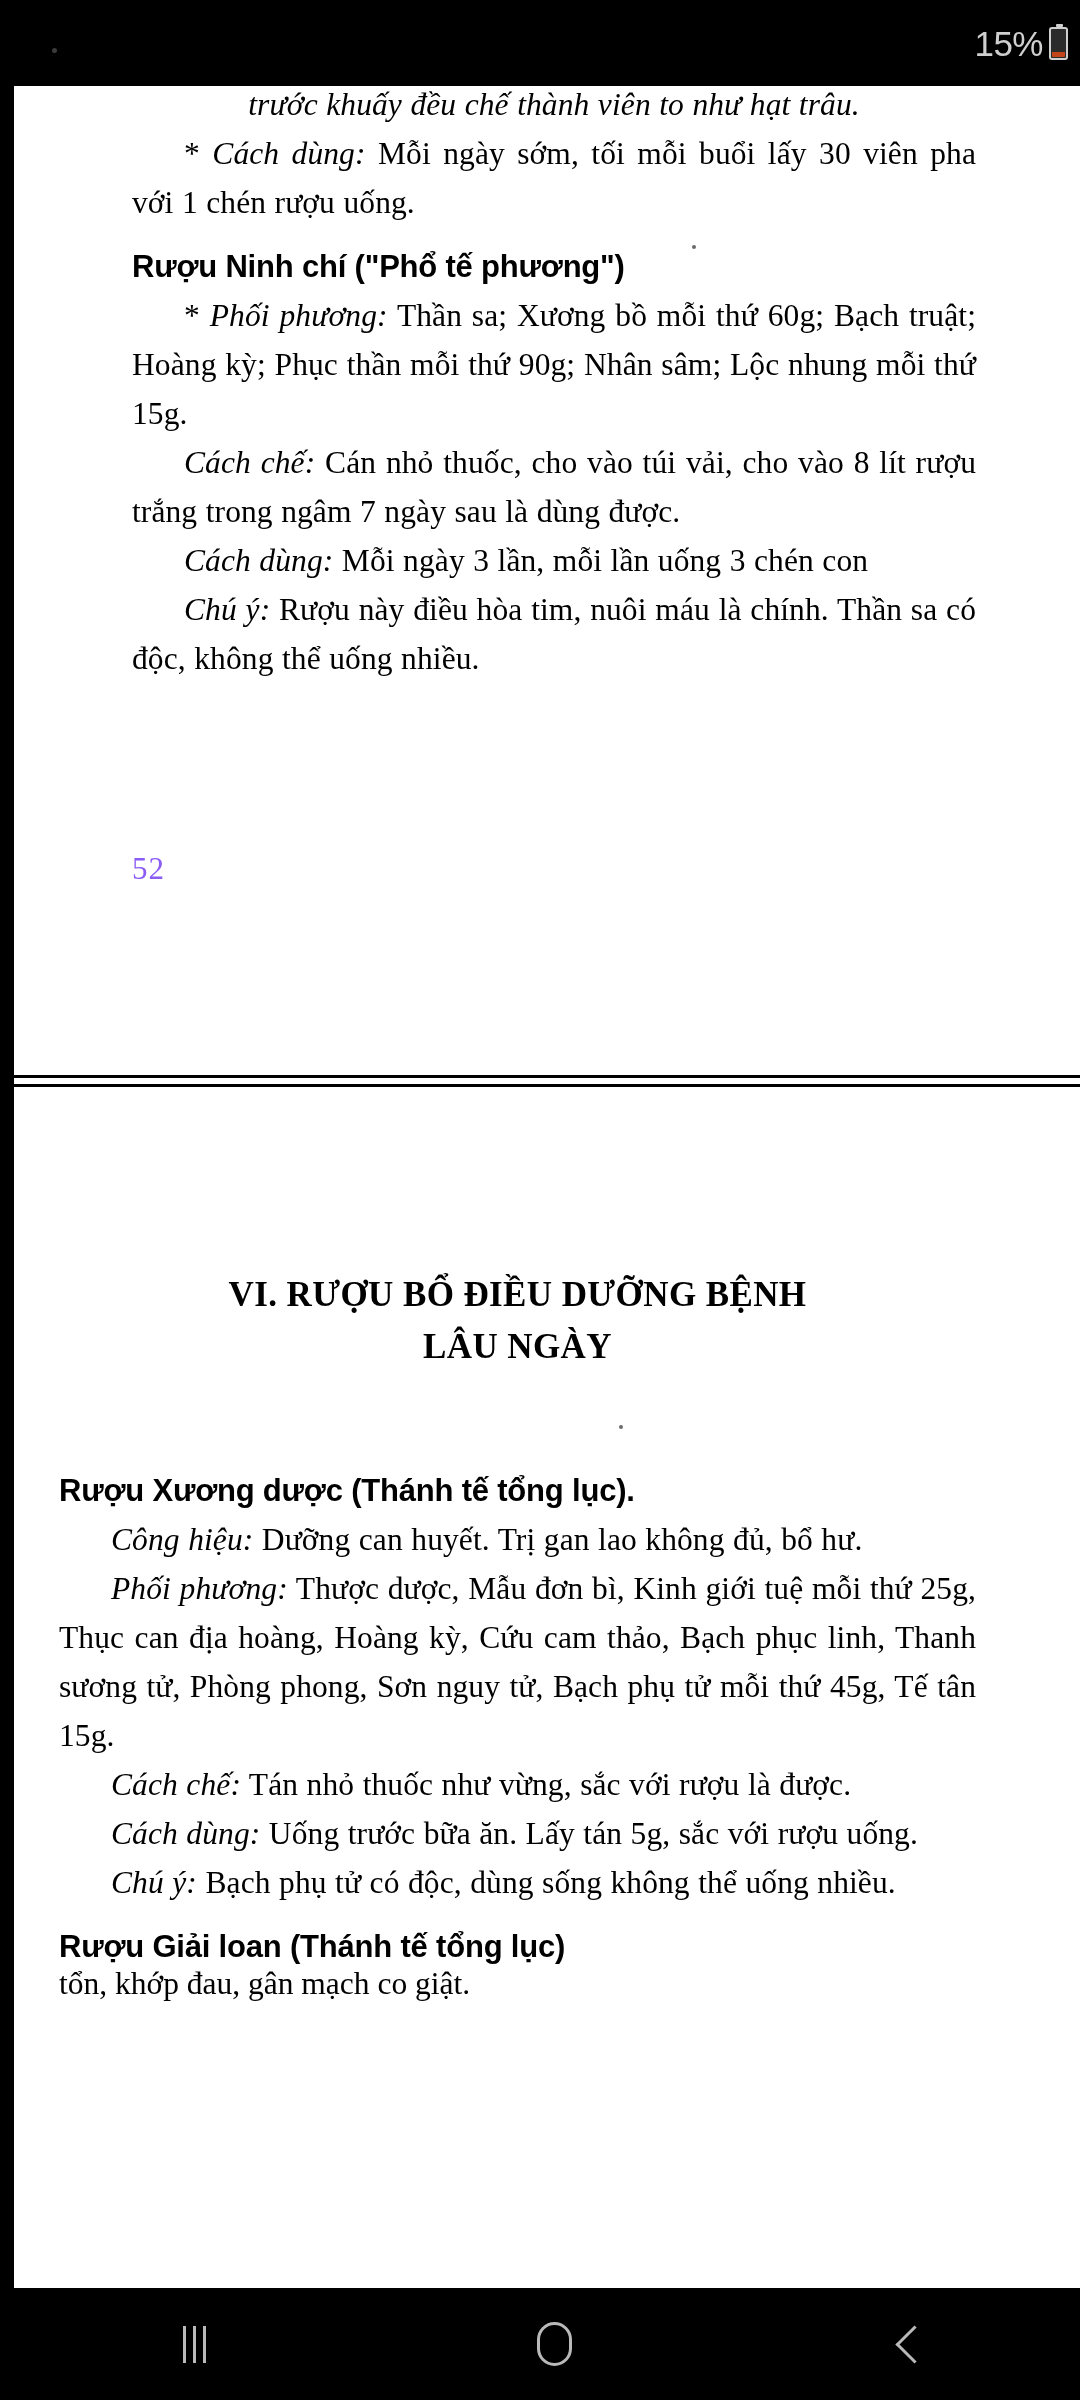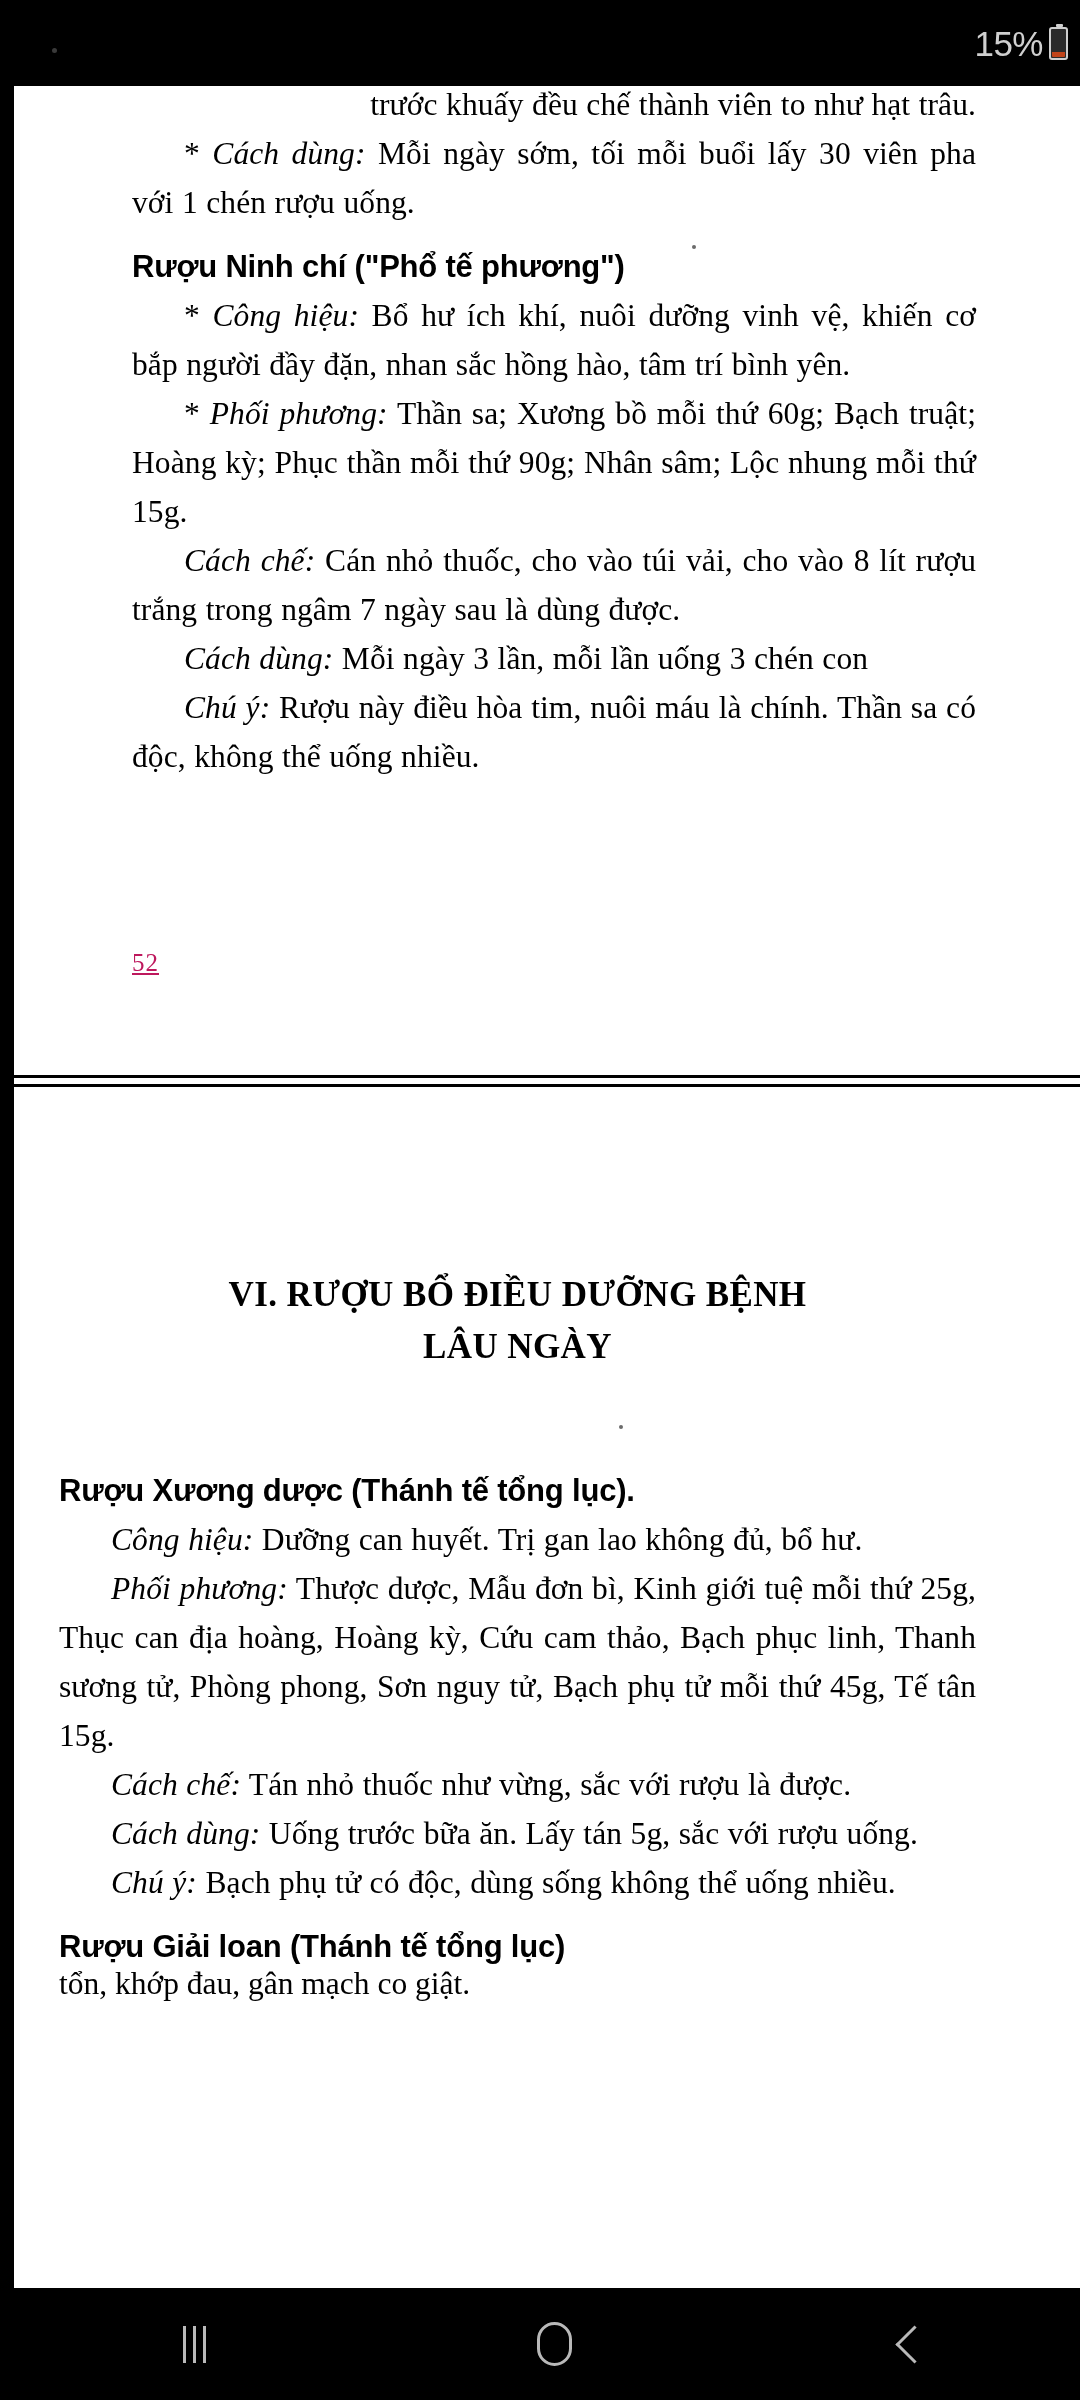--- a/index.html
+++ b/index.html
@@ -116,21 +116,22 @@
     font-size: 31.5px;
     line-height: 49px;
     text-align: justify;
     text-indent: 52px;
     letter-spacing: 0.1px;
     word-spacing: 0.5px;
   }
   p.first-clipped {
     text-indent: 0;
     margin-top: -6px;
-    text-align: right;
+    text-align: center;
+    font-style: italic;
   }
 
   .lbl { font-style: italic; }
   .star { font-style: normal; }
 
   h3.sub {
     margin: 18px 0 2px 0;
     font-family: "Liberation Sans", sans-serif;
     font-weight: bold;
     font-size: 31px;
@@ -145,24 +146,23 @@
     font-weight: bold;
     font-size: 35px;
     line-height: 52px;
     text-align: center;
     letter-spacing: 0.4px;
     text-transform: uppercase;
   }
 
   .folio {
     font-family: "Liberation Serif", serif;
-    font-size: 25px;
-    color: #be185d;
+    font-size: 31px;
+    color: #8b5cf6;
     letter-spacing: 1px;
-    text-decoration: underline;
   }
 
   .spacer-lg { height: 168px; }
   .spacer-chapter-top { height: 182px; }
   .spacer-chapter-bottom { height: 96px; }
 
   
   .clip-strip {
     position: relative;
     height: 34px;
@@ -254,23 +254,20 @@
       <p class="body">
         <span class="star">* </span><span class="lbl">Cách dùng:</span><span> Mỗi ngày sớm, tối mỗi buổi lấy 30 viên pha với 1 chén rượu uống.</span>
       </p>
 
       <div style="position:relative;">
         <span class="dot-artifact" style="left:560px; top:18px;"></span>
       </div>
 
       <h3 class="sub">Rượu Ninh chí ("Phổ tế phương")</h3>
 
-      <p class="body">
-        <span class="star">* </span><span class="lbl">Công hiệu:</span><span> Bổ hư ích khí, nuôi dưỡng vinh vệ, khiến cơ bắp người đầy đặn, nhan sắc hồng hào, tâm trí bình yên.</span>
-      </p>
 
       <p class="body">
         <span class="star">* </span><span class="lbl">Phối phương:</span><span> Thần sa; Xương bồ mỗi thứ 60g; Bạch truật; Hoàng kỳ; Phục thần mỗi thứ 90g; Nhân sâm; Lộc nhung mỗi thứ 15g.</span>
       </p>
 
       <p class="body">
         <span class="star"></span><span class="lbl">Cách chế:</span><span> Cán nhỏ thuốc, cho vào túi vải, cho vào 8 lít rượu trắng trong ngâm 7 ngày sau là dùng được.</span>
       </p>
 
       <p class="body">

